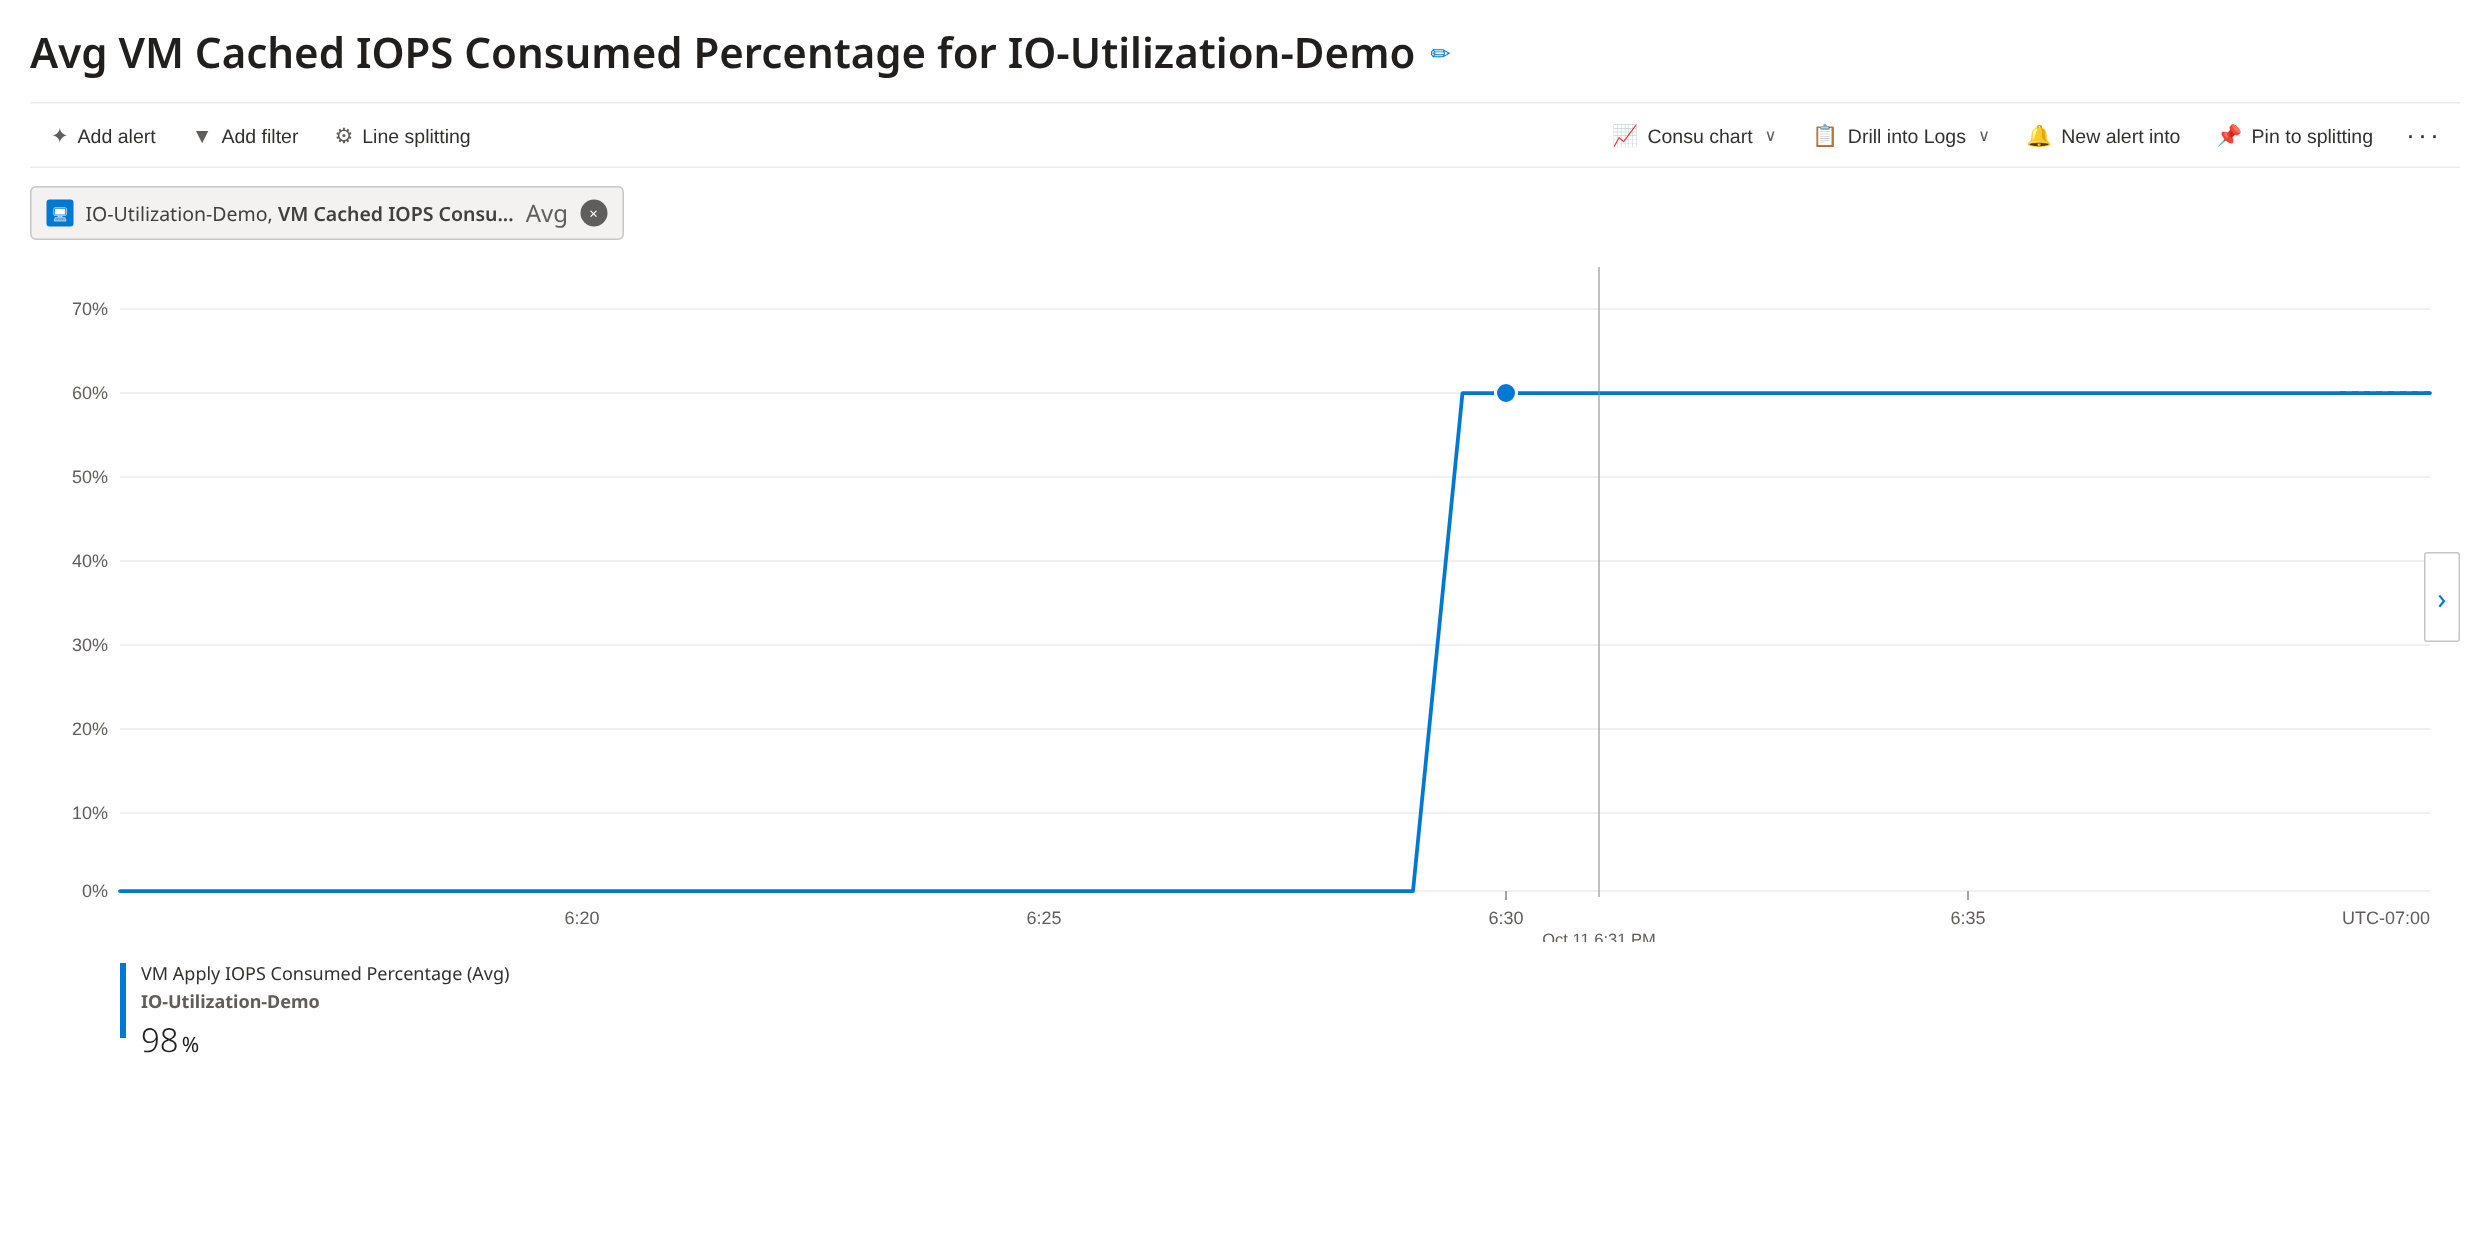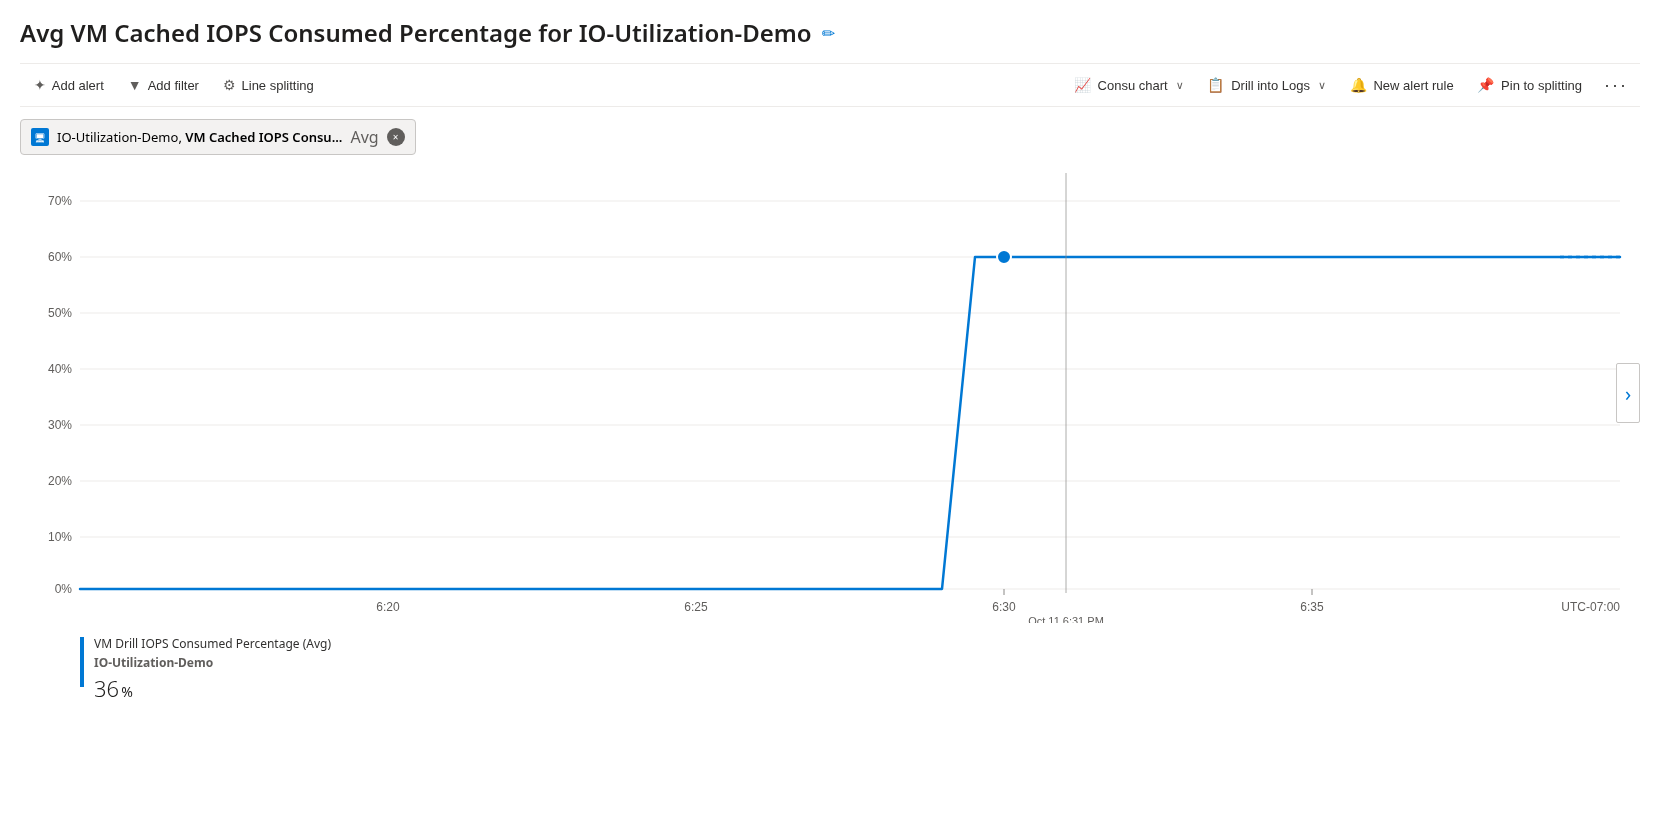--- a/index.html
+++ b/index.html
@@ -18,21 +18,21 @@
     }
 
     
     .title-row {
       display: flex;
       align-items: center;
       gap: 10px;
       margin-bottom: 14px;
     }
     .page-title {
-      font-size: 24px;
+      font-size: 28px;
       font-weight: 600;
       color: #201f1e;
     }
     .edit-icon {
       color: #0078d4;
       font-size: 16px;
       cursor: pointer;
     }
 
     
@@ -109,21 +109,21 @@
       height: 18px;
       background: #0078d4;
       display: flex;
       align-items: center;
       justify-content: center;
       color: white;
       font-size: 9px;
       border-radius: 2px;
     }
     .metric-pill-text {
-      color: #000000;
+      color: #404040;
     }
     .metric-pill-text strong {
       font-weight: 600;
     }
     .metric-pill-avg {
       color: #605e5c;
       font-size: 16px;
     }
     .metric-pill-close {
       width: 18px;
@@ -247,21 +247,21 @@
       </div>
       <div class="toolbar-btn-with-chevron">
         <button class="toolbar-btn">
           <span class="icon">📋</span>
           <span>Drill into Logs</span>
           <span class="chevron">∨</span>
         </button>
       </div>
       <button class="toolbar-btn">
         <span class="icon">🔔</span>
-        <span>New alert rule</span>
+        <span>New alert into</span>
       </button>
       <button class="toolbar-btn">
         <span class="icon">📌</span>
         <span>Pin to splitting</span>
       </button>
       <button class="toolbar-btn more-btn">
         <span>···</span>
       </button>
     </div>
   </div>
@@ -332,21 +332,21 @@
       <line x1="1292" y1="426" x2="1292" y2="432" stroke="#8a8886" stroke-width="1"></line>
     </svg>
 
     
     <div class="chart-right-arrow">›</div>
   </div>
 
   <div class="legend-row">
     <div class="legend-color-bar"></div>
     <div class="legend-text">
-      <span class="legend-metric-name">VM Drill IOPS Consumed Percentage (Avg)</span>
+      <span class="legend-metric-name">VM Apply IOPS Consumed Percentage (Avg)</span>
       <span class="legend-resource-name">IO-Utilization-Demo</span>
       <div class="legend-value">
-        <span>36</span>
+        <span>98</span>
           <span class="legend-value-unit">%</span>
       </div>
     </div>
   </div>
 </div>
 
 </body></html>

